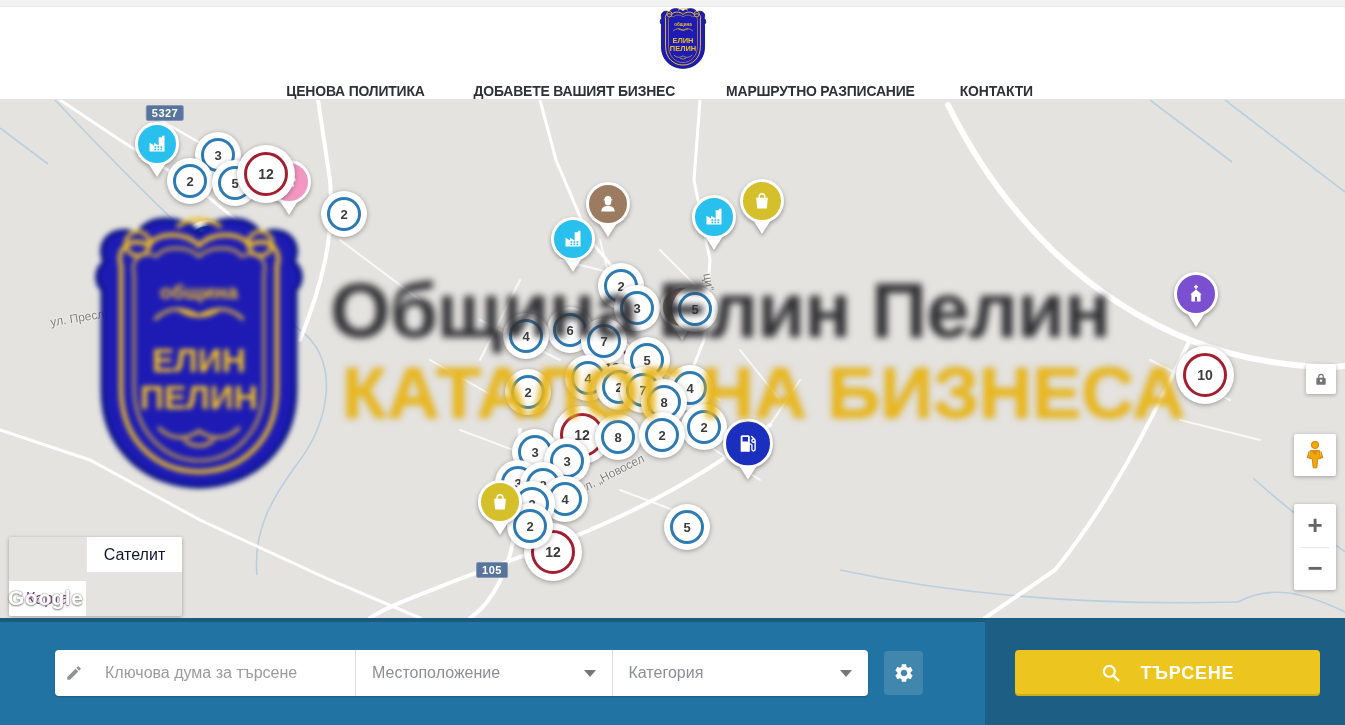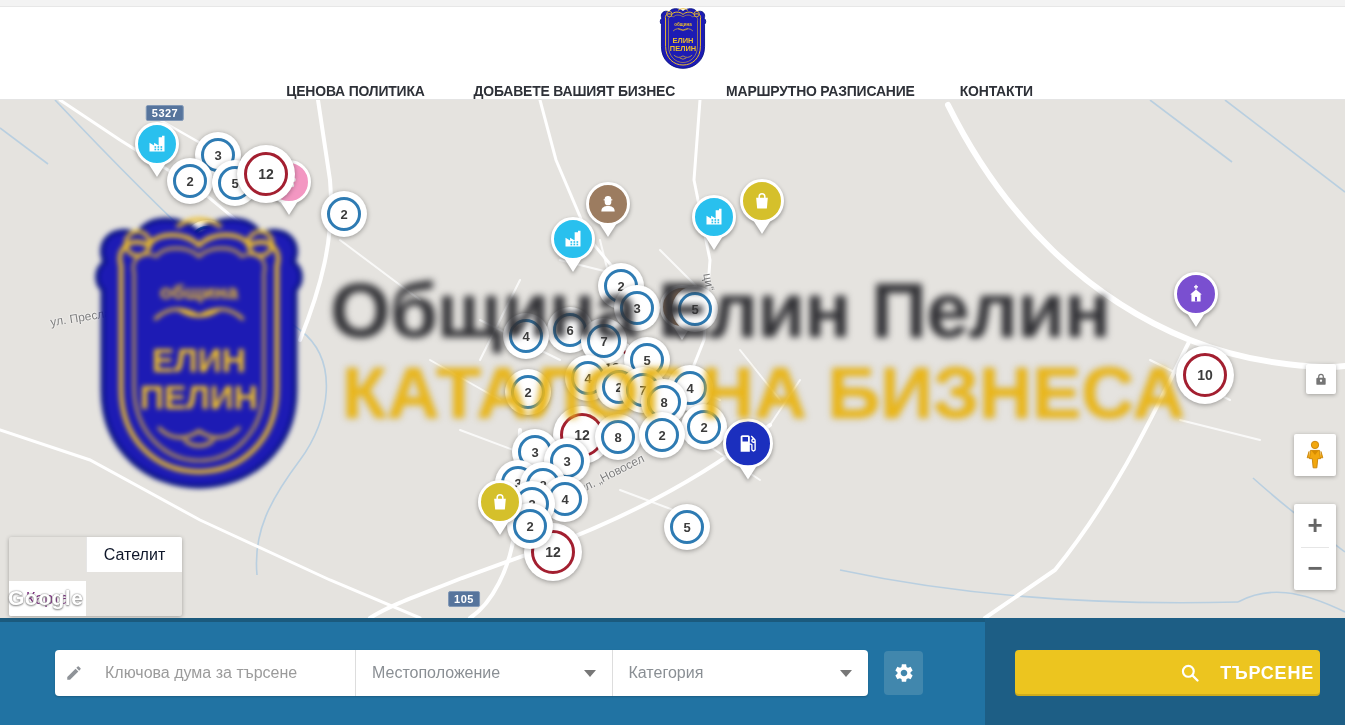--- a/index.html
+++ b/index.html
@@ -63,21 +63,21 @@
   .search-dark{position:absolute;right:0;top:-4px;width:360px;height:111px;background:#1d5e85;}
   .field-group{position:absolute;left:55px;top:28px;width:813px;height:46px;background:#fff;border-radius:4px;display:flex;align-items:stretch;box-shadow:0 1px 2px rgba(0,0,0,.2);}
   .field{display:flex;align-items:center;box-sizing:border-box;}
   .field.keyword{width:300px;padding-left:10px;gap:20px;}
   .field.keyword input{border:none;outline:none;font-size:16px;width:230px;font-family:"Liberation Sans",sans-serif;color:#444;background:transparent;}
   .field.keyword input::placeholder{color:#9b9b9b;}
   .field.sel{flex:1;border-left:1px solid #ddd;padding:0 16px;justify-content:space-between;cursor:pointer;}
   .field.sel .sel-label{font-size:16px;color:#8a8f94;}
   .caret{width:0;height:0;border-left:6px solid transparent;border-right:6px solid transparent;border-top:7px solid #777;}
   .gear-btn{position:absolute;left:884px;top:29px;width:39px;height:44px;background:#4187ad;border:none;border-radius:4px;display:flex;align-items:center;justify-content:center;cursor:pointer;}
-  .search-btn{position:absolute;left:1015px;top:28px;width:305px;height:46px;background:#ecc51f;border:none;border-radius:4px;display:flex;align-items:center;justify-content:flex-end;gap:20px;cursor:pointer;box-shadow:inset 0 -2px 0 rgba(0,0,0,.12);}
+  .search-btn{position:absolute;left:1015px;top:28px;width:305px;height:46px;background:#ecc51f;border:none;border-radius:4px;display:flex;align-items:center;justify-content:center;gap:20px;cursor:pointer;box-shadow:inset 0 -2px 0 rgba(0,0,0,.12);}
   .search-btn span{font-size:18px;font-weight:800;color:#fff;letter-spacing:.8px;}
 </style>
 </head>
 <body>
 
 <div class="page">
 
   <div class="top-strip"></div>
 
   <div class="header">
@@ -148,21 +148,21 @@
             <path d="M340,140 L420,200"></path>
         </g>
       </g>
     </svg>
 
     <div id="marker-layer" style="position:absolute;inset:0;">
         <div class="street-label" style="left: 50px; top: 210px; transform: rotate(-9deg);">ул. Преслав</div>
         <div class="street-label" style="left: 570px; top: 368px; transform: rotate(-27deg);">бул. „Новосел</div>
         <div class="street-label" style="left: 700px; top: 175px; transform: rotate(80deg);">ци“</div>
         <div class="road-badge" style="left: 165px; top: 13px;">5327</div>
-        <div class="road-badge" style="left: 464px; top: 470px; margin-top: 29px;">105</div>
+        <div class="road-badge" style="left: 492px; top: 470px;">105</div>
         <div class="pin" style="left: 289px; top: 93px;">
           <div class="pin-circle" style="background:#f397c2">
             <svg width="18" height="18" viewBox="0 0 24 24" style="color:#f397c2">
               <g fill="#fff">
                 <circle cx="12" cy="5" r="3"></circle>
                 <circle cx="18" cy="9" r="3"></circle>
                 <circle cx="16" cy="16" r="3"></circle>
                 <circle cx="8" cy="16" r="3"></circle>
                 <circle cx="6" cy="9" r="3"></circle>
                 <circle cx="12" cy="11.5" r="2.4"></circle>

